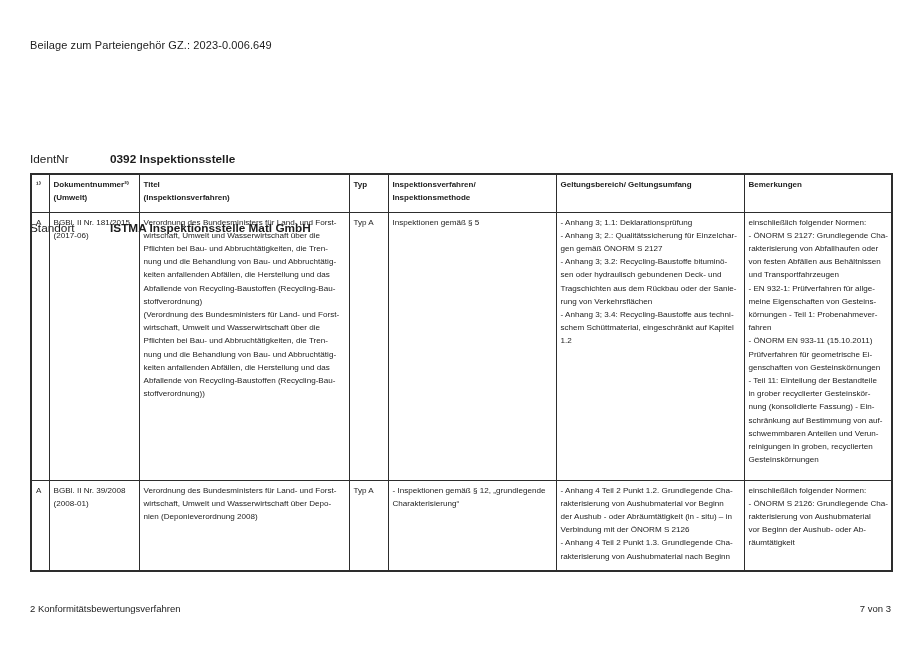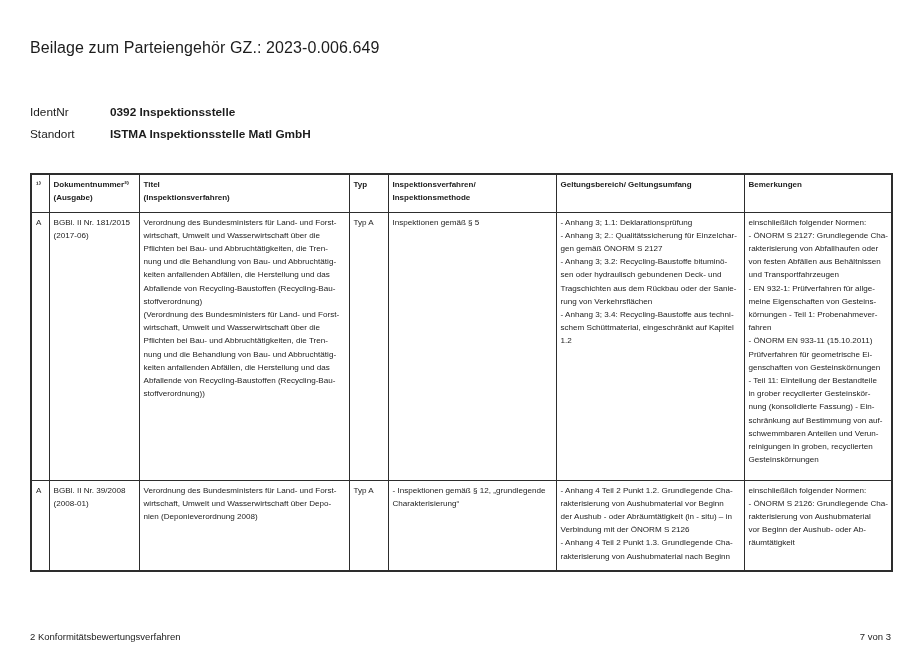--- a/index.html
+++ b/index.html
@@ -7,24 +7,24 @@
     position:relative;
     width:920px; height:650px;
     margin:0 auto;
     background:#ffffff;
     font-family:"Liberation Sans","DejaVu Sans",sans-serif;
     color:#1c1c1c;
     overflow:hidden;
   }
   .doc-ref {
     position:absolute; left:30px; top:39px;
-    font-size:16px; letter-spacing:0.1px;
+    font-size:11px; letter-spacing:0.1px;
   }
   .meta { position:absolute; left:30px; top:101px; font-size:11.8px; }
-  .meta-row { display:flex; height:22px; line-height:22px; }
+  .meta-row { display:flex; height:22px; line-height:22px;margin-top:47px; }
   .meta-label { width:80px; flex:0 0 80px; }
   .meta-value { white-space:nowrap;font-weight:bold; }
 
   .doc-table {
     position:absolute; left:30px; top:173px;
     width:861px;
     border-collapse:collapse; table-layout:fixed;
     border:2px solid #2d2d2d;
     font-size:8.1px; line-height:13.2px;
   }
@@ -35,21 +35,21 @@
     white-space:pre-line;
     overflow:hidden;
     font-weight:normal;
   }
   .doc-table th { font-weight:bold; font-size:8px; }
   tr.head-row  { height:38px; }
   tr.body-row-1 { height:268px; }
   tr.body-row-2 { height:91px; }
 
   .footer {
-    position:absolute; left:30px; top:631px; width:861px;
+    position:absolute; left:30px; top:603px; width:861px;
     display:flex; justify-content:space-between;
     font-size:9.5px;
     text-align:right;
   }
 </style>
 </head>
 <body>
 
 <div class="page">
 
@@ -76,21 +76,21 @@
       <col style="width:210px">
       <col style="width:39px">
       <col style="width:168px">
       <col style="width:188px">
       <col style="width:148px">
     </colgroup>
     <thead>
       <tr class="head-row">
         <th>¹⁾</th>
         <th>Dokumentnummer²⁾
-(Ausgabe)</th>
+(Umwelt)</th>
         <th>Titel
 (Inspektionsverfahren)</th>
         <th>Typ</th>
         <th>Inspektionsverfahren/ Inspektionsmethode</th>
         <th>Geltungsbereich/ Geltungsumfang</th>
         <th>Bemerkungen</th>
       </tr>
     </thead>
     <tbody>
       <tr class="body-row-1">

